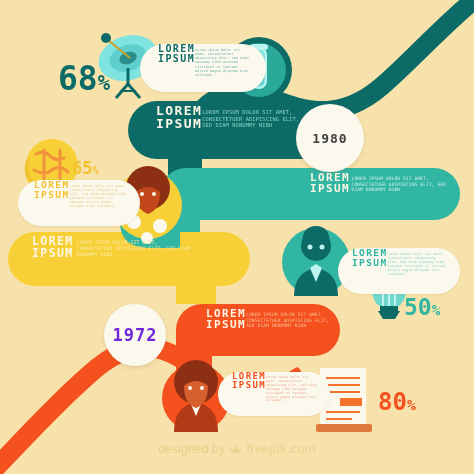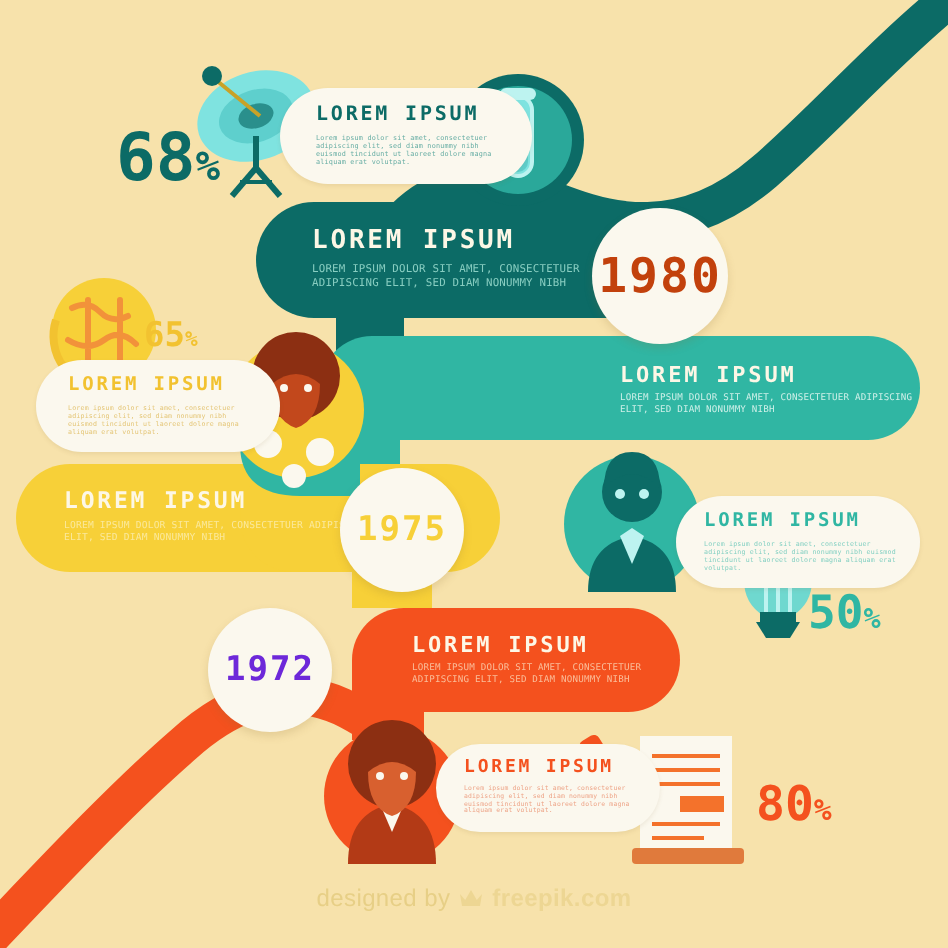--- a/index.html
+++ b/index.html
@@ -7,21 +7,21 @@
     width:474px;height:474px;overflow:hidden;
     background:#f7e2ab;
     font-family:"DejaVu Sans Mono","Liberation Mono",monospace;
     position:relative;
   }
   .stage{position:absolute;inset:0;width:474px;height:474px;}
   .layer{position:absolute;inset:0;width:474px;height:474px;}
   svg.layer{overflow:visible;}
 
   
-  .card{position:absolute;display:flex;flex-direction:column;justify-content:center;
+  .card{position:absolute;display:flex;justify-content:center;
         box-sizing:border-box;}
   .card .ttl{
     font-weight:bold;letter-spacing:1.4px;line-height:1;
     font-family:"DejaVu Sans Mono","Liberation Mono",monospace;
   }
   .card .body{
     line-height:1.22;letter-spacing:.1px;
     font-family:"DejaVu Sans Mono","Liberation Mono",monospace;
     opacity:.95;
   }
@@ -216,28 +216,25 @@
   <div class="card" style="left:196px;top:308px;width:150px;height:44px;padding:0 10px;">
     <div class="ttl" style="color:#fdf7e6;font-size:11px;">LOREM IPSUM</div>
     <div class="body" style="color:#fbc3a0;font-size:4.6px;margin-top:4px;max-width:132px;">LOREM IPSUM DOLOR SIT AMET, CONSECTETUER ADIPISCING ELIT, SED DIAM NONUMMY NIBH</div>
   </div>
 
   <div class="card white" style="left:218px;top:372px;width:112px;height:44px;padding:0 12px 0 14px;">
     <div class="ttl" style="color:#f4511e;font-size:9px;">LOREM IPSUM</div>
     <div class="body" style="color:#eda183;font-size:3.2px;margin-top:4px;">Lorem ipsum dolor sit amet, consectetuer adipiscing elit, sed diam nonummy nibh euismod tincidunt ut laoreet dolore magna aliquam erat volutpat.</div>
   </div>
 
-  <div class="year" style="left:296px;top:104px;width:68px;height:68px;color:#c2410c;font-size:24px;">
+  <div class="year" style="left:296px;top:104px;width:68px;height:68px;color:#404040;font-size:13px;">
     <span>1980</span>
   </div>
 
 
-  <div class="year" style="left:170px;top:234px;width:62px;height:62px;color:#f7d038;font-size:17px;">
-    <span>1975</span>
-  </div>
 
   <div class="year" style="left:104px;top:304px;width:62px;height:62px;color:#6d28d9;font-size:17px;">
     <span>1972</span>
   </div>
 
   <div class="pct" style="left:58px;top:62px;color:#0c6b66;font-size:33px;">
     <span>68</span><span class="sym">%</span>
   </div>
 
   <div class="pct" style="left:72px;top:160px;color:#f2c230;font-size:17px;">

